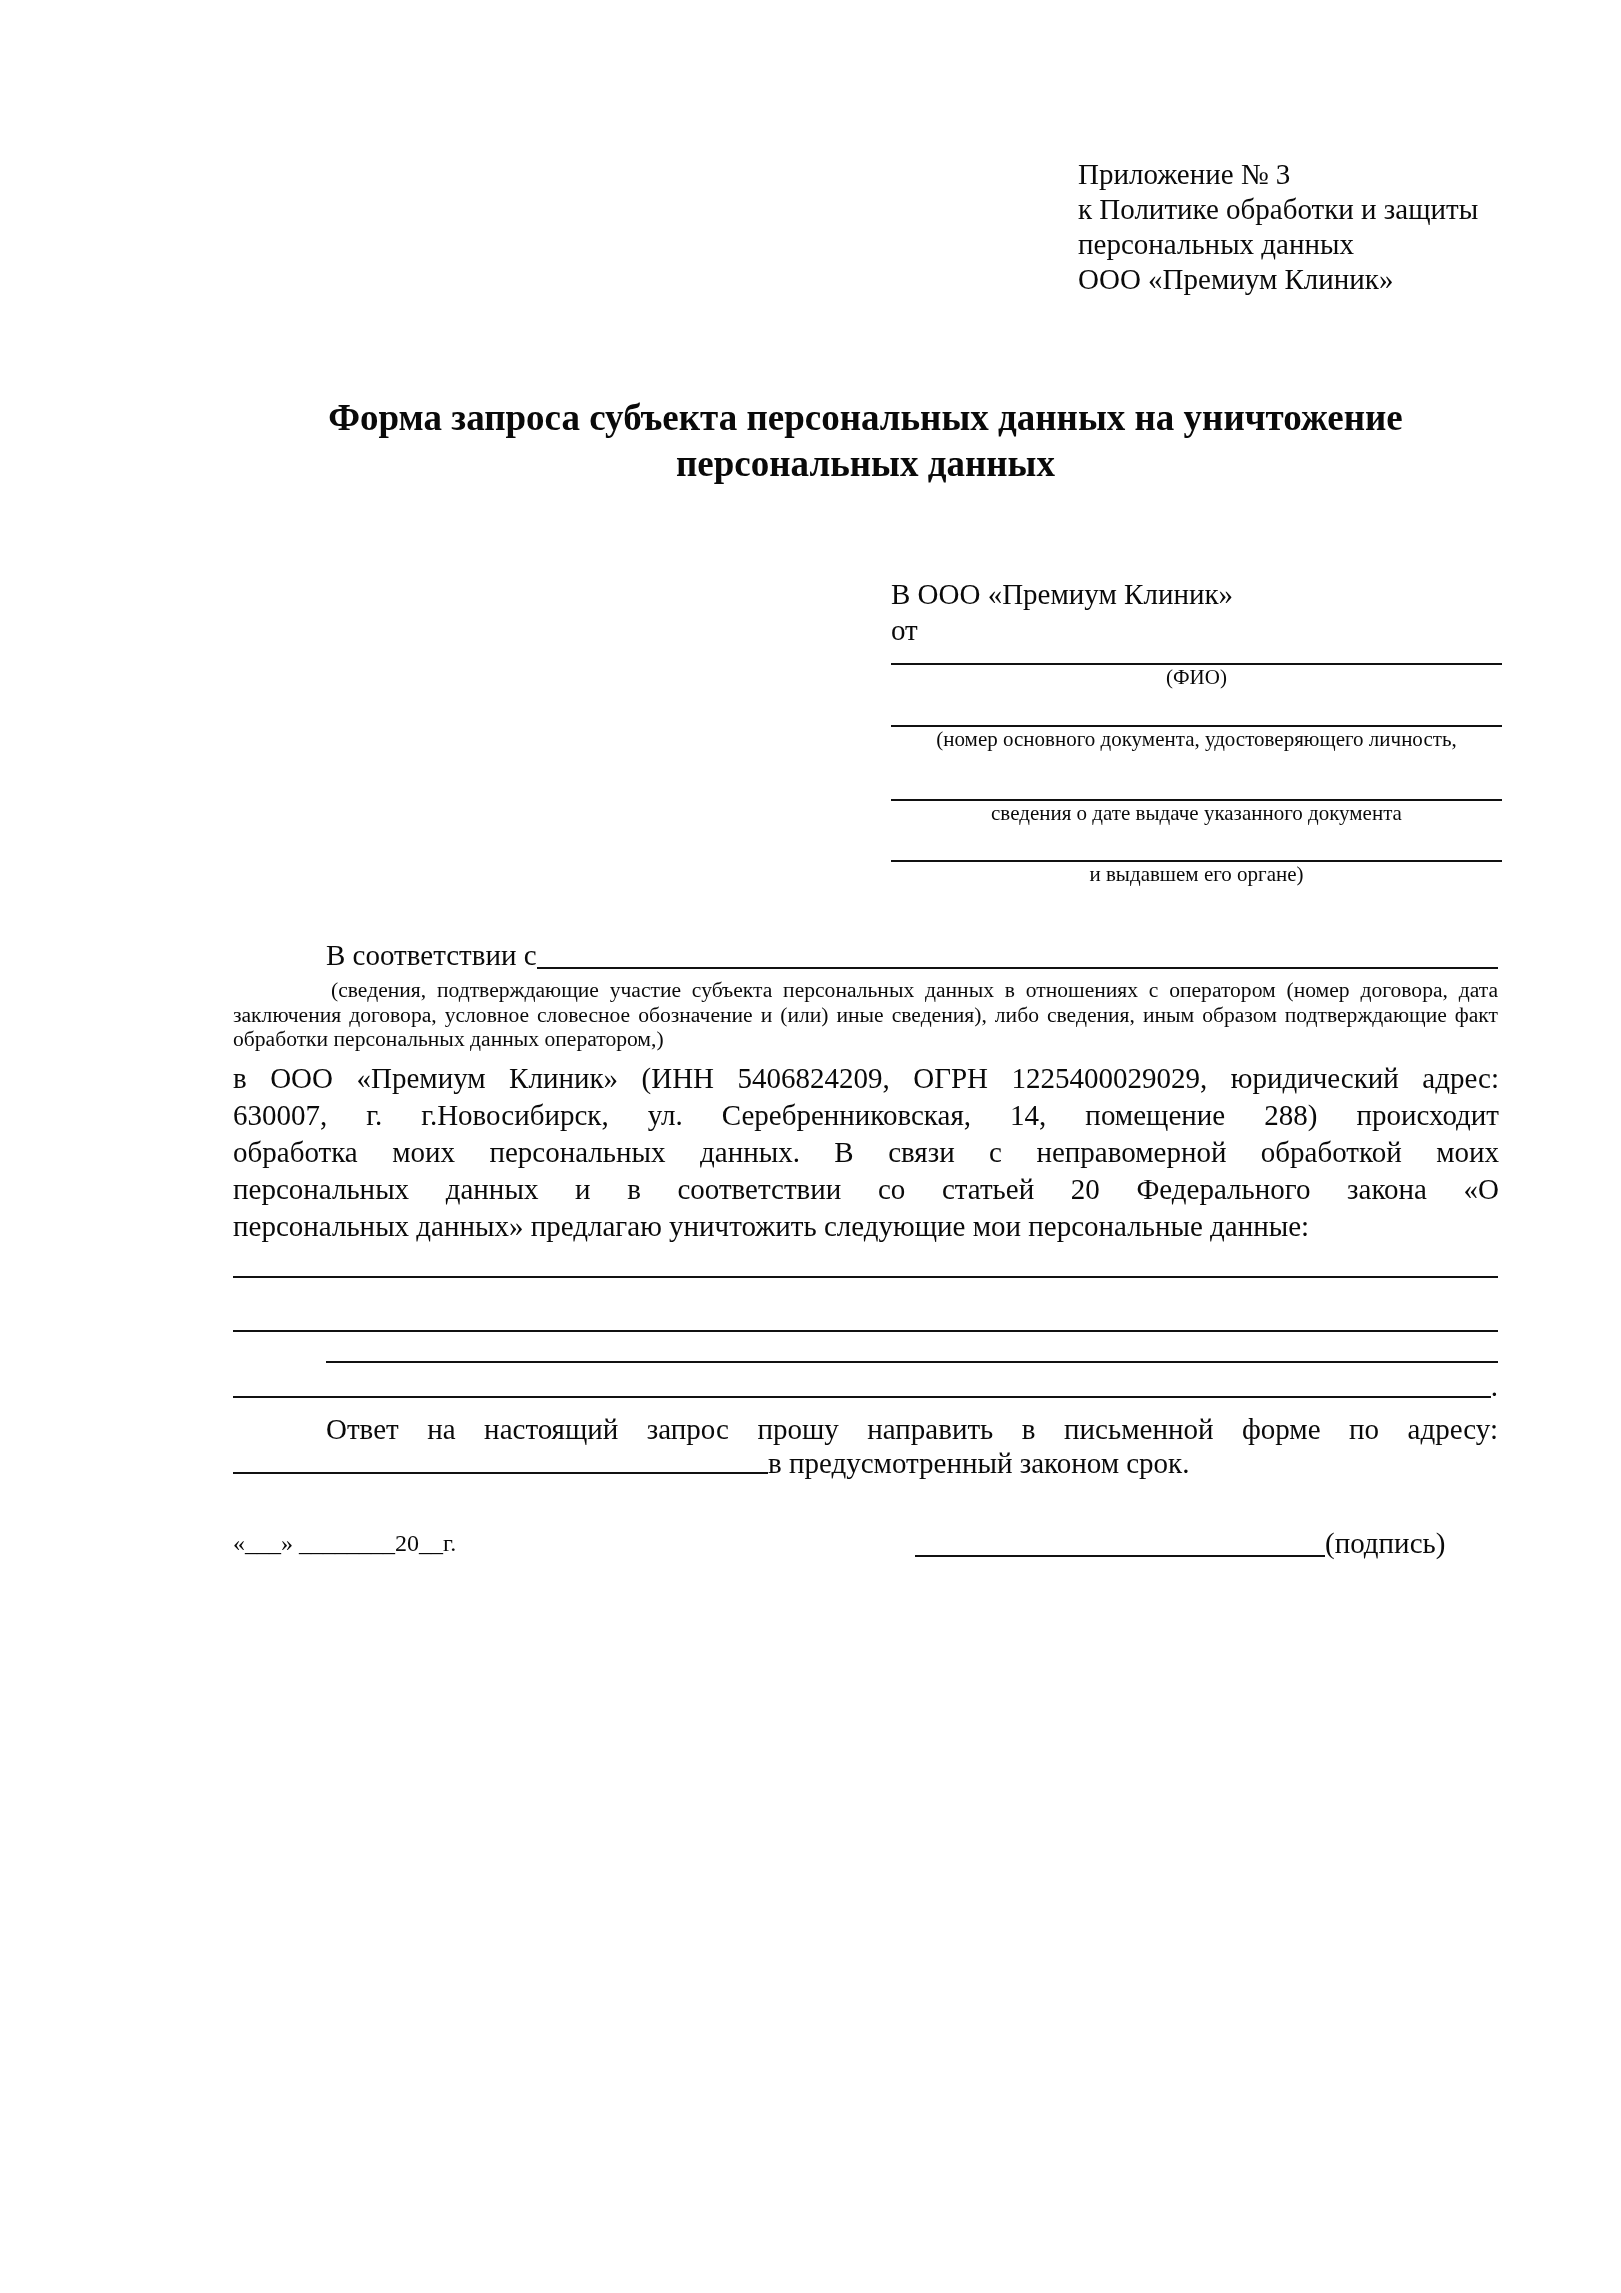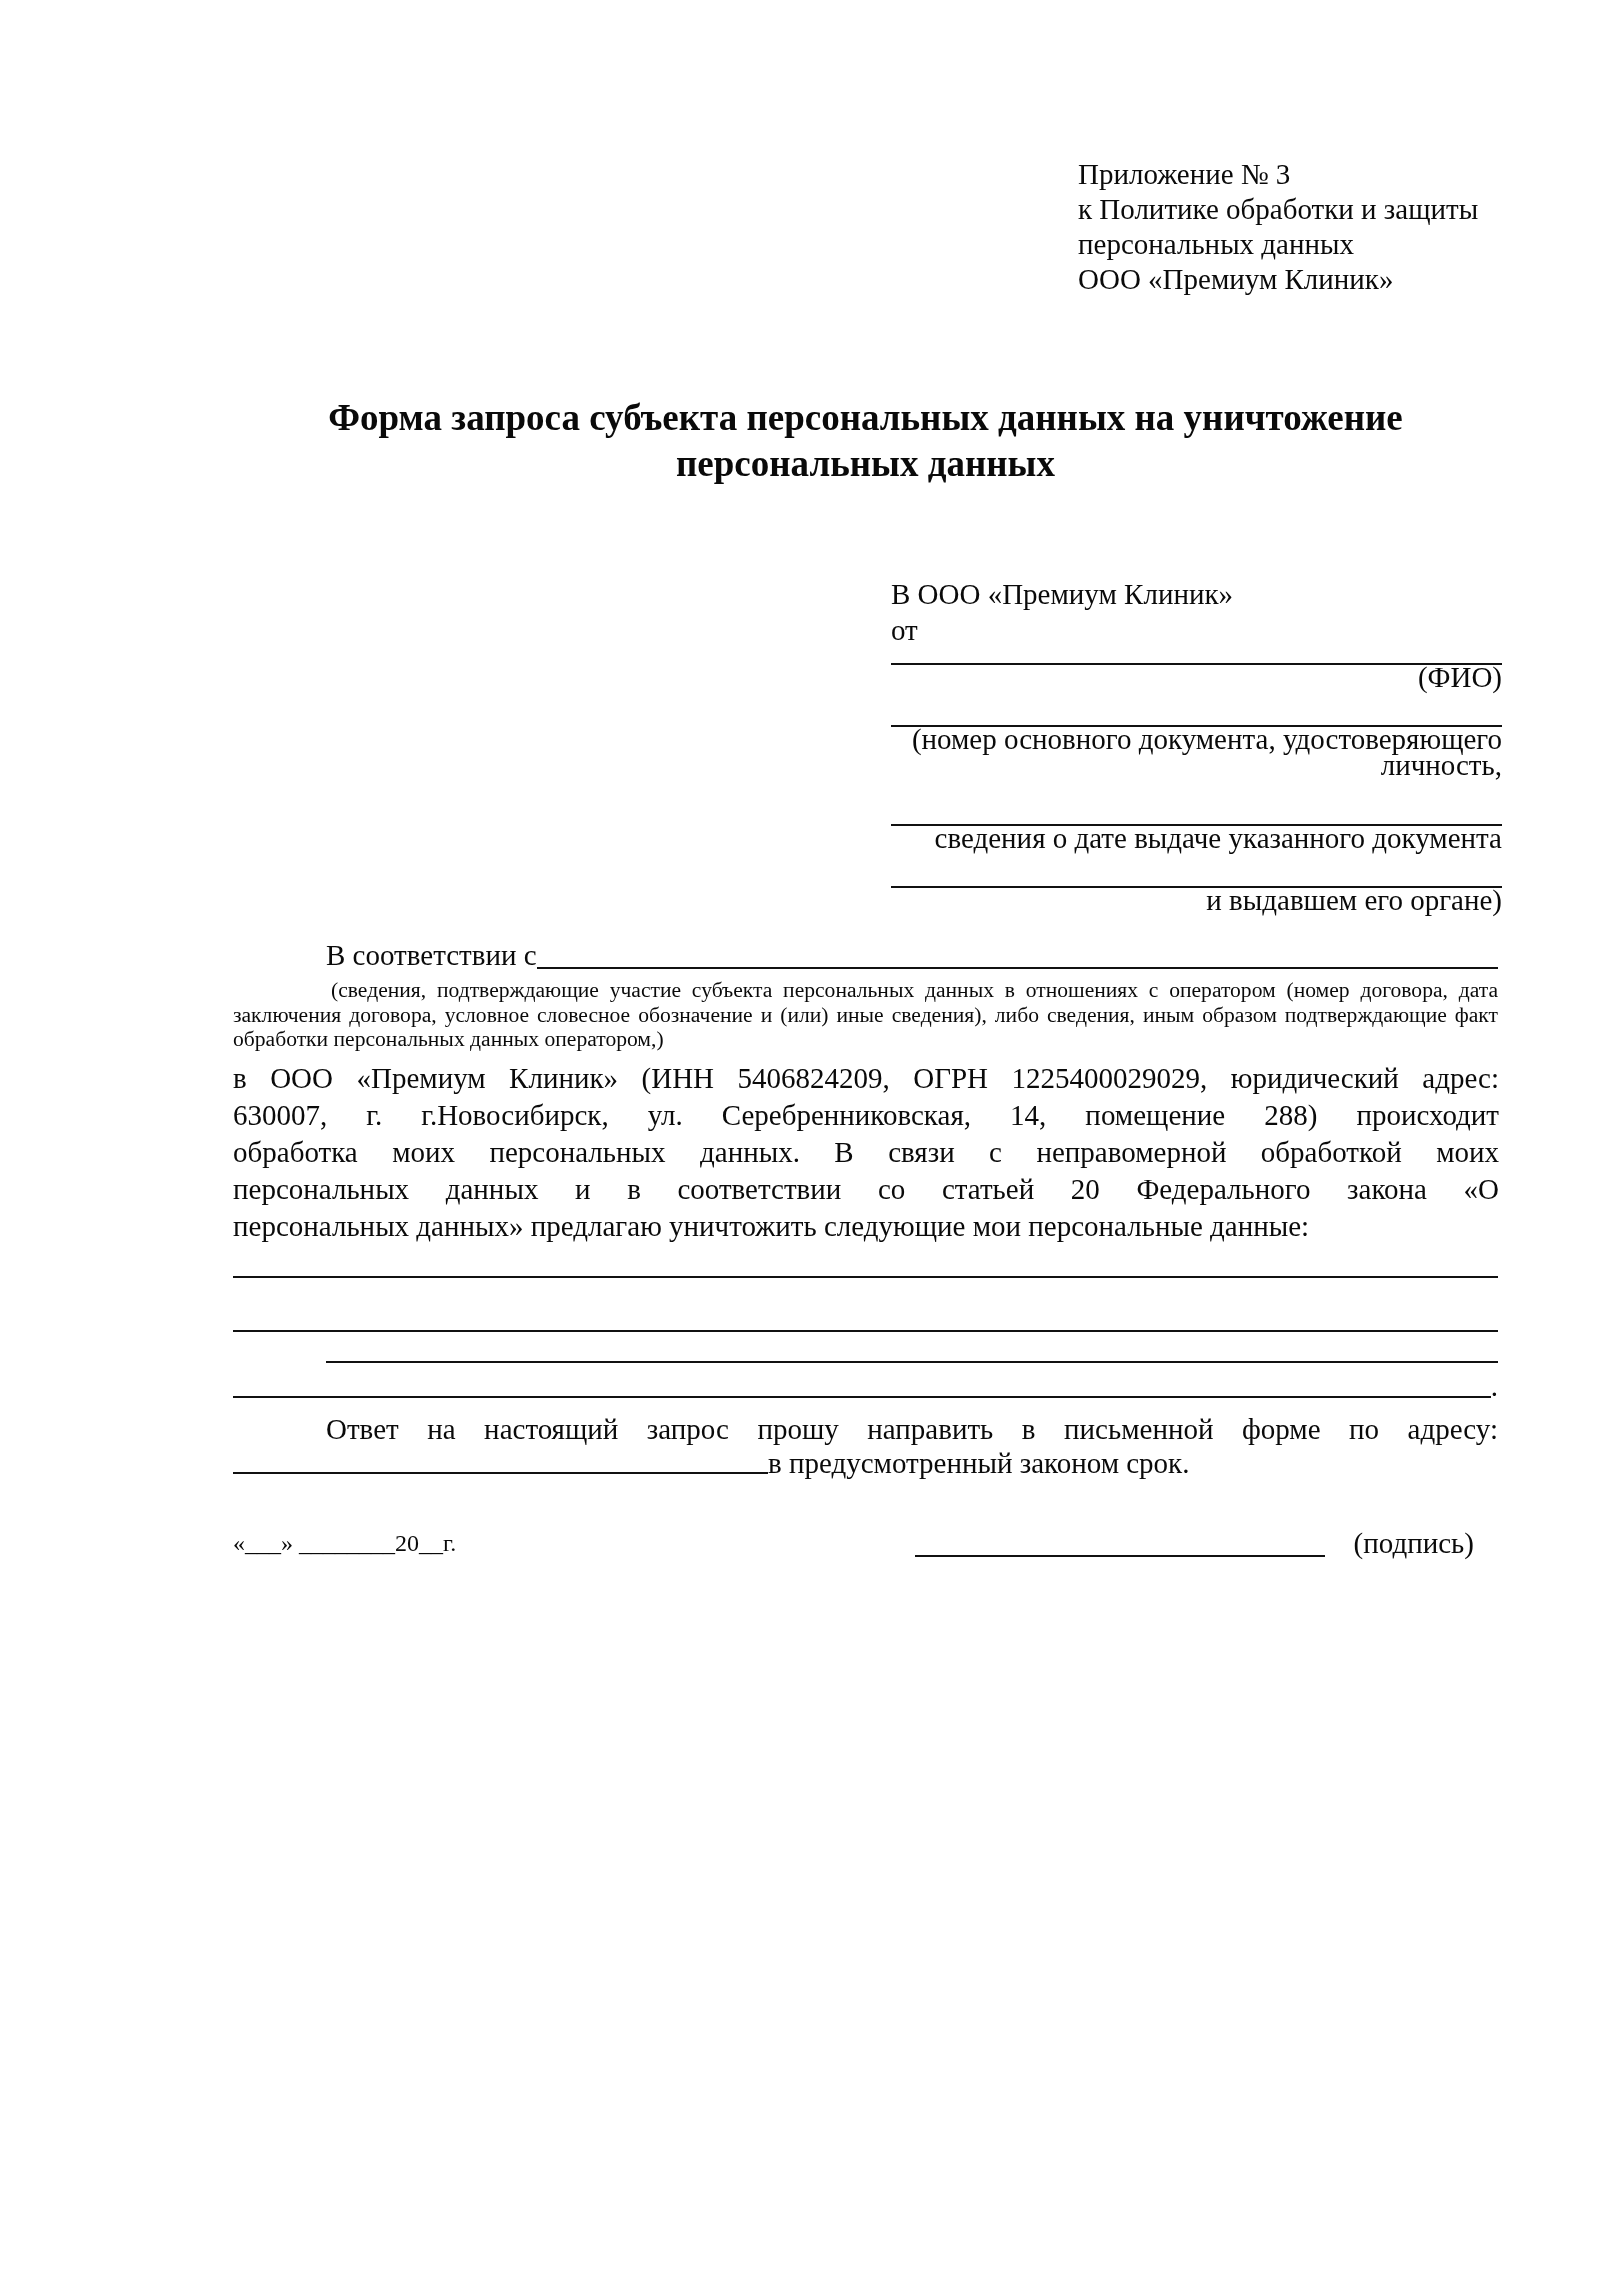--- a/index.html
+++ b/index.html
@@ -7,21 +7,21 @@
     position:relative;
     width:1621px;height:2294px;
     margin:0 auto;
     background:#ffffff;
     color:#0a0a0a;
     font-family:"Liberation Serif","DejaVu Serif",serif;
     overflow:hidden;
   }
   .abs{position:absolute;}
   .fine{font-size:21.6px;line-height:24.5px;}
-  .cap{font-size:29px;line-height:25.5px;text-align:right;}
+  .cap{font-size:21px;line-height:25.5px;text-align:center;}
   .jl{text-align:justify;text-align-last:justify;}
   .row{display:flex;align-items:flex-end;}
   .fillline{flex:1;border-bottom:2.9px solid #111;margin-bottom:4.9px;}
   .blank{border-bottom:2.9px solid #111;margin-bottom:4.9px;}
 
   
   .header-note{left:1078px;top:157px;width:421px;}
   .header-note div{font-size:29px;line-height:35px;}
 
   
@@ -45,21 +45,21 @@
   .hr1{left:233px;right:123px;top:1276px;height:0;border-top:2.9px solid #111;}
   .hr2{left:233px;right:123px;top:1330px;height:0;border-top:2.9px solid #111;}
   .reason{left:233px;right:123px;top:1337px;height:31px;padding-left:93px;font-size:29px;}
   .reason .lbl{line-height:31px;white-space:nowrap;margin-right:13.7px;}
   .dotline{left:233px;right:123px;top:1374px;height:29px;font-size:29px;}
   .answer{left:233px;right:123px;top:1411px;font-size:29px;line-height:36px;text-indent:93px;}
   .addressrow{left:233px;right:123px;top:1448px;height:31px;font-size:29px;}
   .addressrow .blank{width:535px;}
   .addressrow span{line-height:31px;}
   .datefoot{left:233px;top:1525px;font-size:24px;line-height:37px;white-space:nowrap;}
-  .sigfoot{left:915px;top:1525px;width:559px;height:37px;font-size:29px;gap:29px;}
+  .sigfoot{left:915px;top:1525px;width:559px;height:37px;font-size:29px;}
   .sigfoot .blank{width:410px;}
   .sigfoot span{line-height:37px;white-space:nowrap;}
 </style>
 </head>
 <body>
 
 <div class="page">
 
   <div class="abs header-note">
     <div>Приложение № 3</div>

